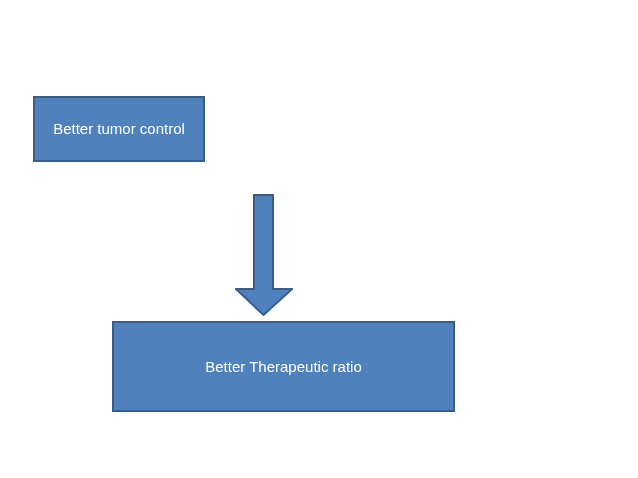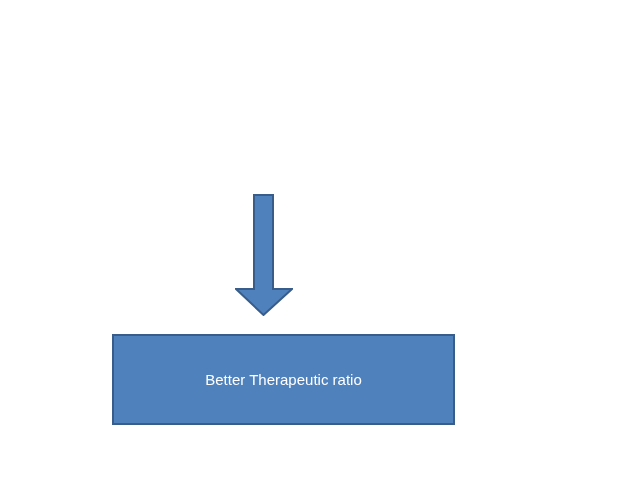--- a/index.html
+++ b/index.html
@@ -27,40 +27,43 @@
     color: var(--text);
     display: flex;
     align-items: center;
     justify-content: center;
     text-align: center;
     font-size: 15px;
     line-height: 20px;
   }
   .box-left   { left: 33px;  top: 96px;  width: 172px; height: 66px; padding: 0 8px; }
   .box-right  { left: 333px; top: 96px;  width: 172px; height: 67px; padding: 0 22px; }
-  .box-bottom { left: 112px; top: 334px; width: 343px; height: 91px; padding: 8px 10px; }
+  .box-bottom { left: 112px; top: 321px; width: 343px; height: 91px; padding: 8px 10px; }
   .arrow {
     position: absolute;
     left: 235px;
     top: 194px;
     width: 58px;
     height: 122px;
   }
   .arrow polygon {
     fill: var(--box-fill);
     stroke: var(--box-border);
     stroke-width: 2;
     stroke-linejoin: miter;
   }
 </style>
 </head>
 <body>
 
 <div class="canvas">
 
+  <div class="box box-left">
+    <span>Better tumor control</span>
+  </div>
 
 
   <svg class="arrow" viewBox="0 0 58 122" aria-hidden="true">
     <polygon points="19,1 38,1 38,95 57,95 28.5,121 1,95 19,95"></polygon>
   </svg>
 
   <div class="box box-bottom">
     <span>Better Therapeutic ratio</span>
   </div>
 

